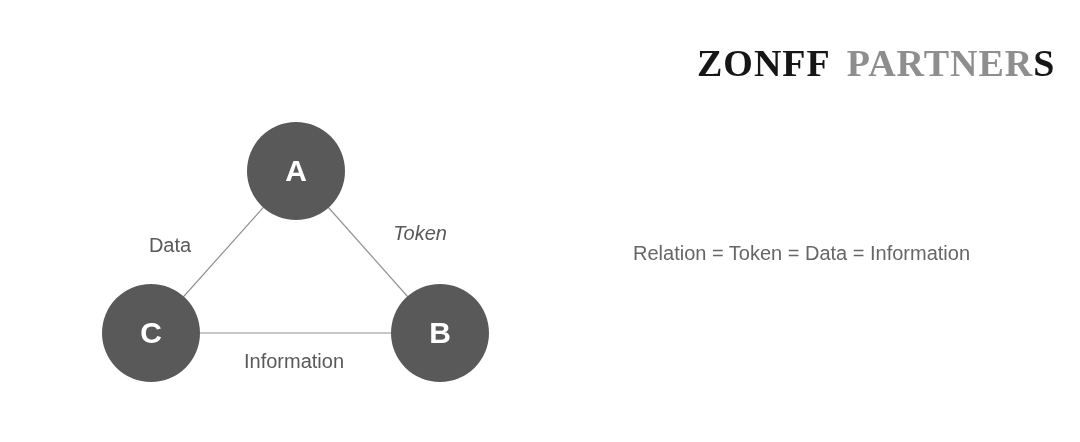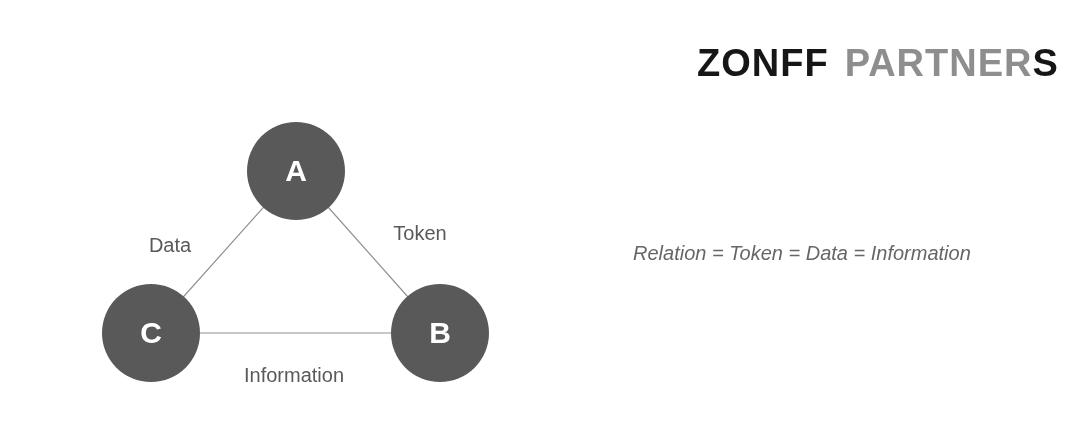--- a/index.html
+++ b/index.html
@@ -14,21 +14,21 @@
     height: 442px;
     background: #ffffff;
     overflow: hidden;
   }
 
   
   .logo {
     position: absolute;
     top: 44px;
     left: 697px;
-    font-family: Liberation Sans, sans-serif;
+    font-family: Liberation Serif, serif;
     font-weight: 700;
     font-size: 38px;
     letter-spacing: 1px;
     white-space: nowrap;
     line-height: 1;
   }
   .logo-primary { color: #161616; }
   .logo-secondary { color: #8e8e8e; }
   .logo-gap { display: inline-block; width: 16px; }
 
@@ -66,32 +66,31 @@
   .node-c { left: 102px; top: 284px; }
   .node-b { left: 391px; top: 284px; }
 
   .edge-label {
     position: absolute;
     color: #595959;
     font-size: 20px;
     text-align: center;
   }
   .label-data  { left: 125px; top: 222px; width: 90px; margin-top: 12px; }
-  .label-token { left: 375px; top: 222px; width: 90px; }
-  .label-info  { left: 224px; top: 364px; width: 140px; }
+  .label-token { left: 375px; top: 222px; width: 90px; font-style: italic; }
+  .label-info  { left: 224px; top: 350px; width: 140px; }
 
   
   .caption {
     position: absolute;
     left: 633px;
     top: 242px;
     font-size: 20px;
     color: #666666;
     white-space: nowrap;
-    font-style: italic;
   }
 </style>
 </head>
 <body>
 
 <div class="canvas">
 
   <div class="logo">
     <span class="logo-primary">ZONFF</span><span class="logo-gap"></span><span class="logo-secondary">PARTNER</span><span class="logo-primary">S</span>
   </div>

